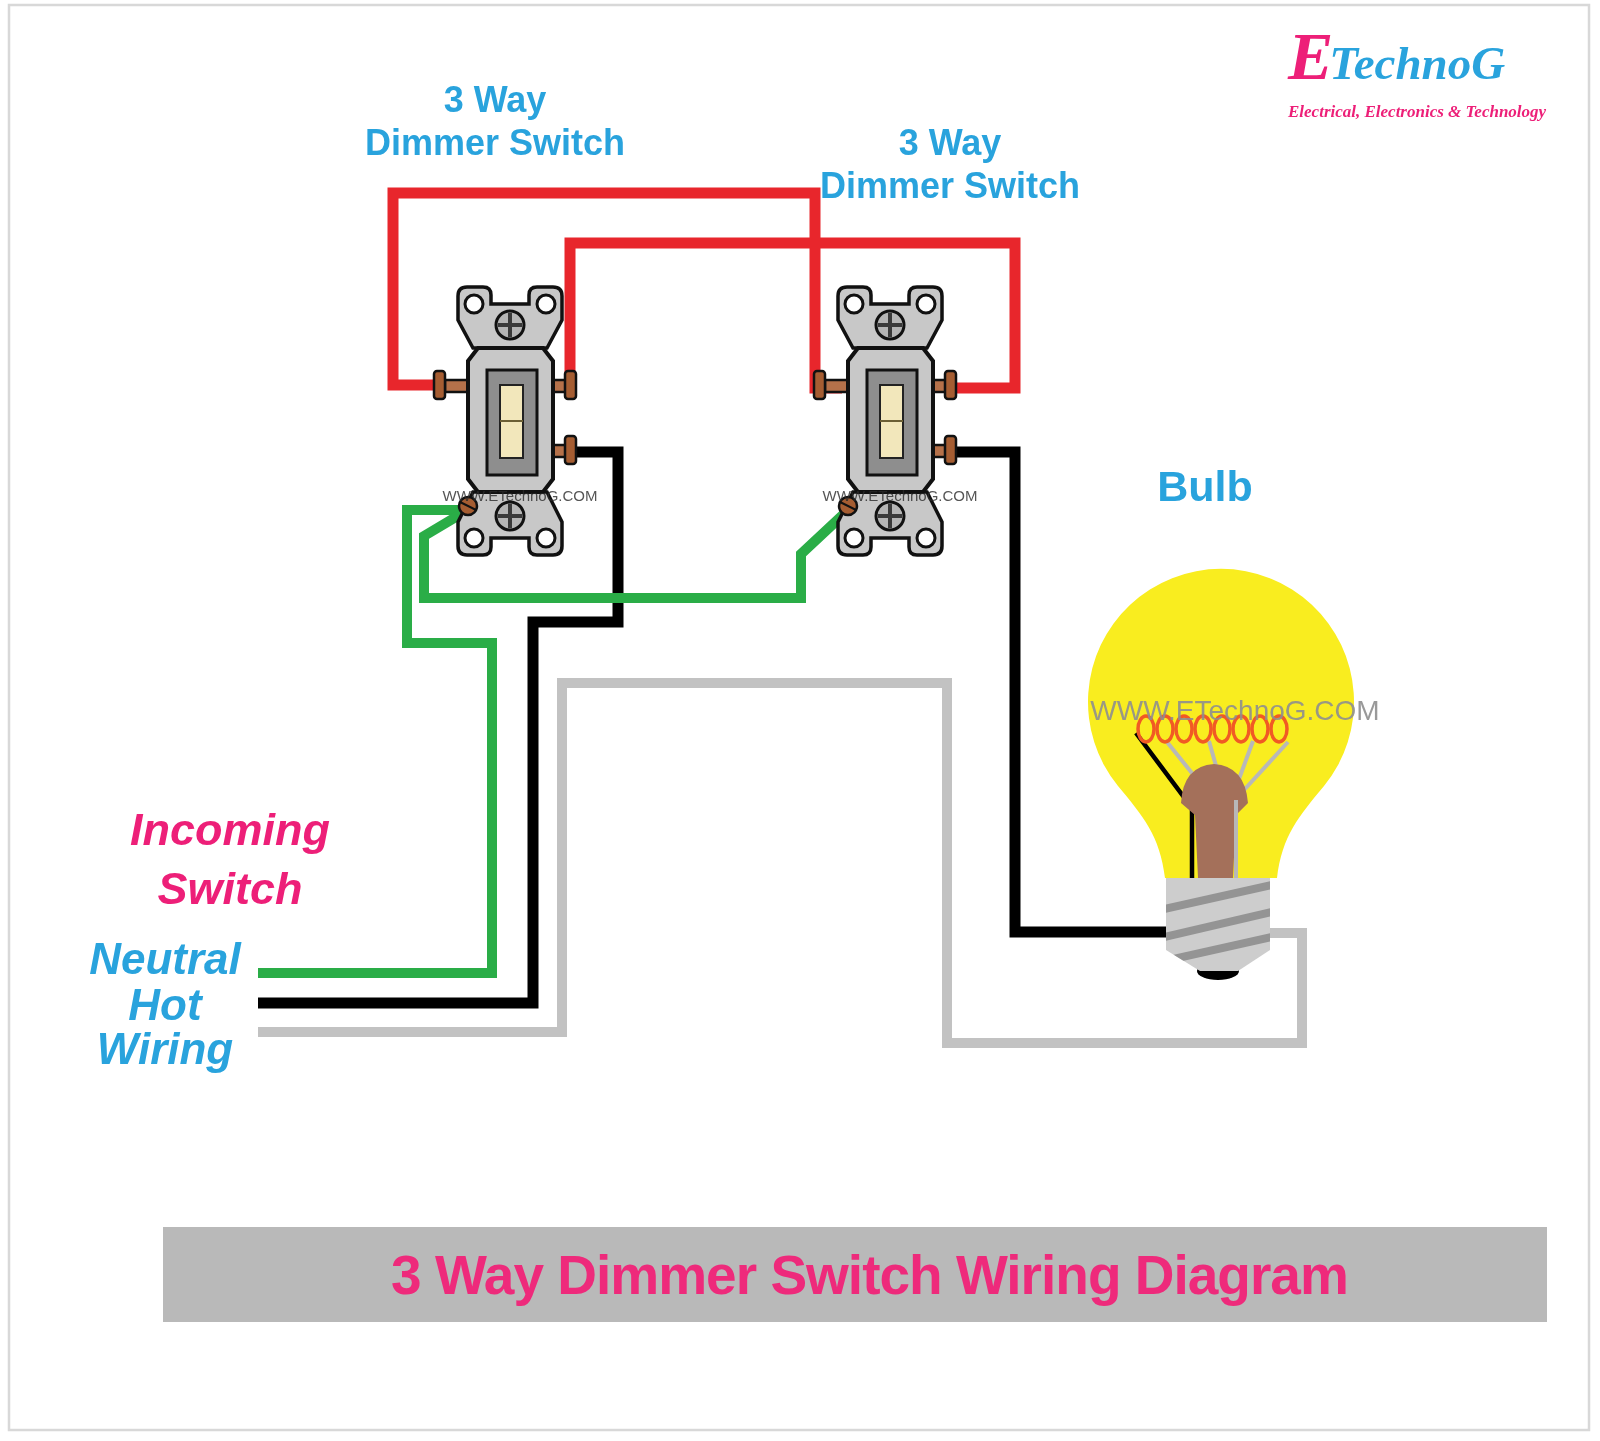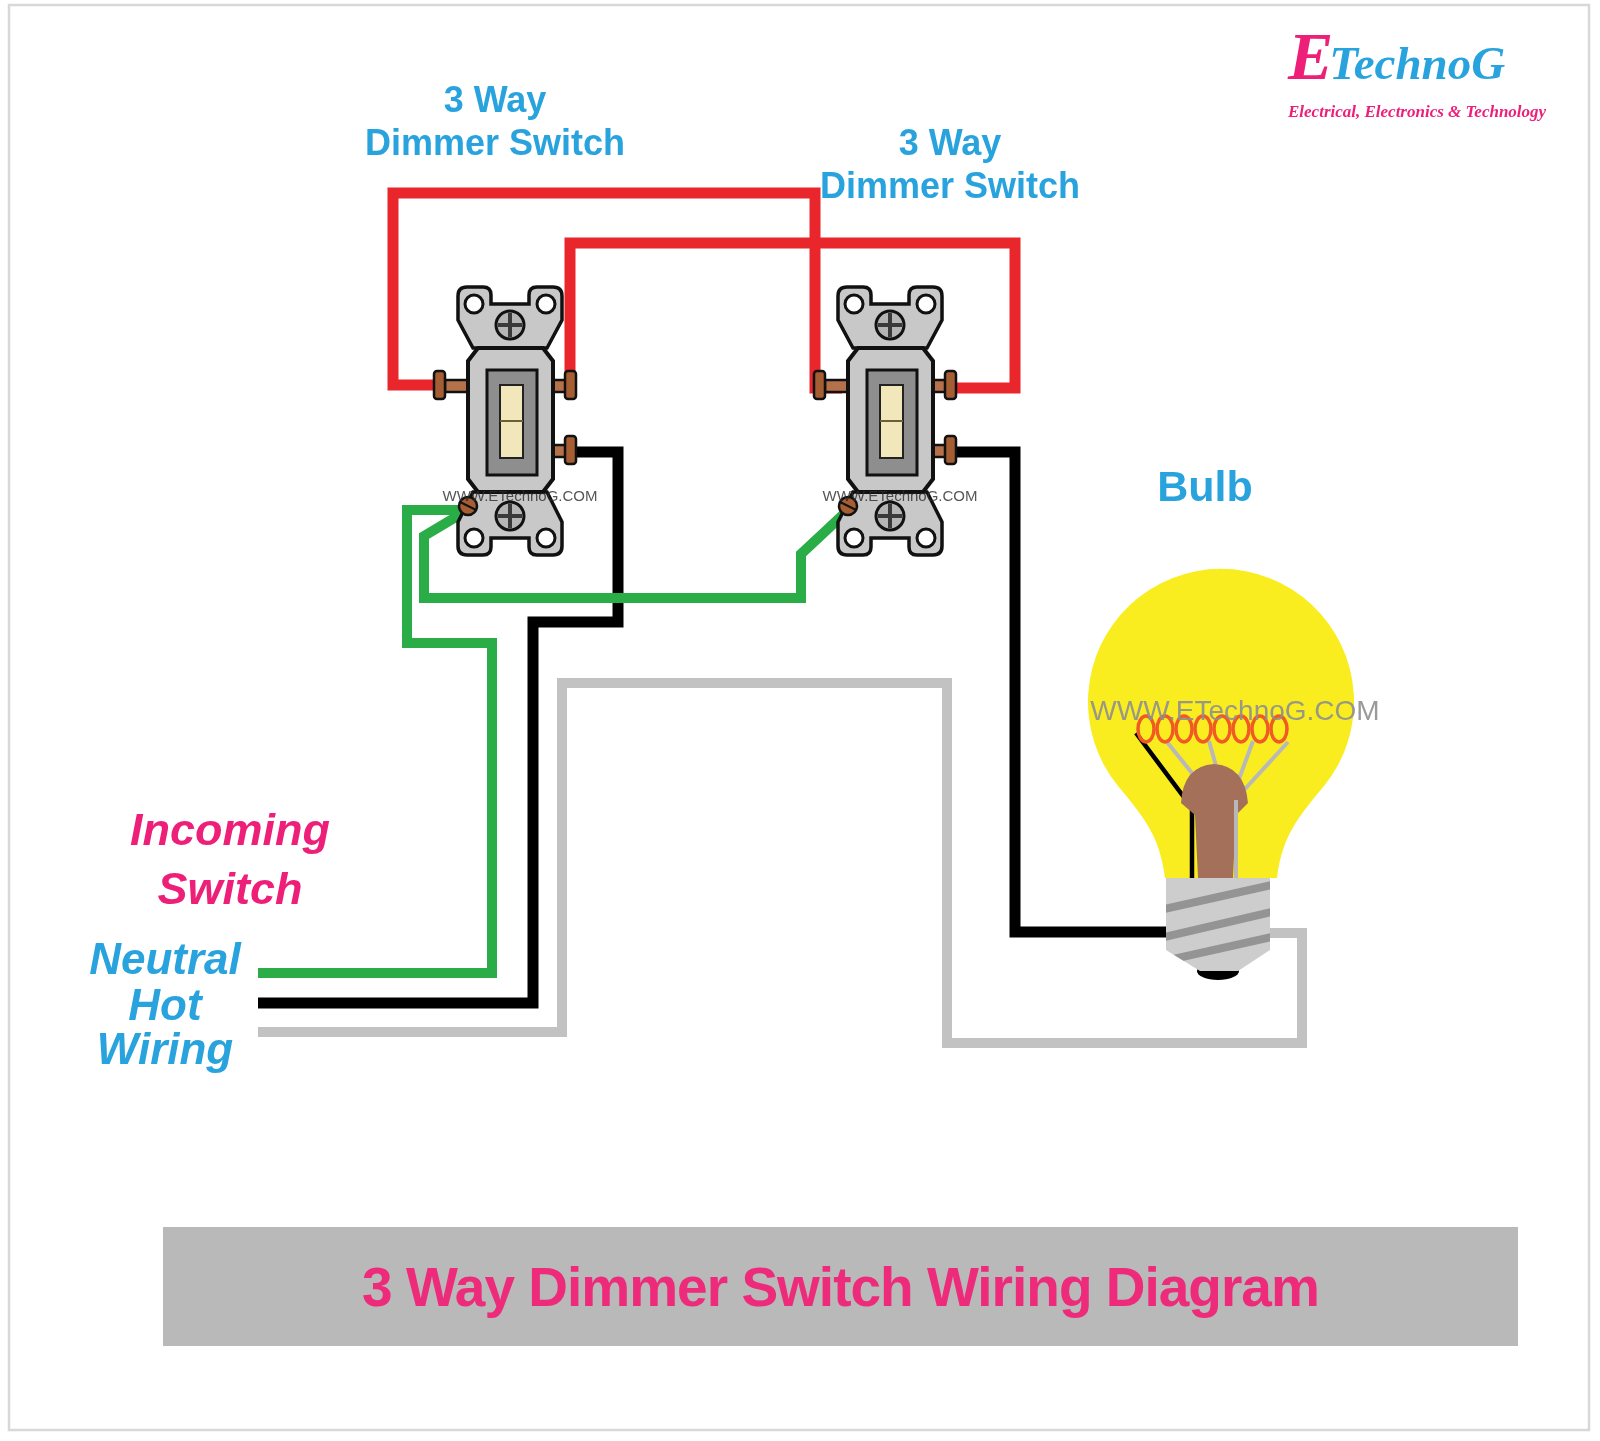--- a/index.html
+++ b/index.html
@@ -40,21 +40,21 @@
   .incoming { left:120px; top:800px; width:220px; text-align:center;
     color:#ed1f78; font-weight:bold; font-style:italic; font-size:45px; line-height:59px; }
 
   .feed-label { width:220px; left:55px; text-align:center;
     color:#29a3dd; font-weight:bold; font-style:italic; font-size:44px; line-height:46px; }
   .feed-ground  { top:936px; }
   .feed-hot     { top:982px; }
   .feed-neutral { top:1026px; }
 
   
-  .banner { left:163px; top:1227px; width:1355px; height:119px; background:#b9b9b9; }
+  .banner { left:163px; top:1227px; width:1355px; height:95px; background:#b9b9b9;padding-left:29px; }
   .banner .title {
     width:100%; height:100%; display:flex; align-items:center; justify-content:center;
     color:#ee2a7b; font-weight:bold; font-size:55px; letter-spacing:-1px; white-space:nowrap;
   }
 </style>
 </head>
 <body>
 
 <div class="stage">
 

